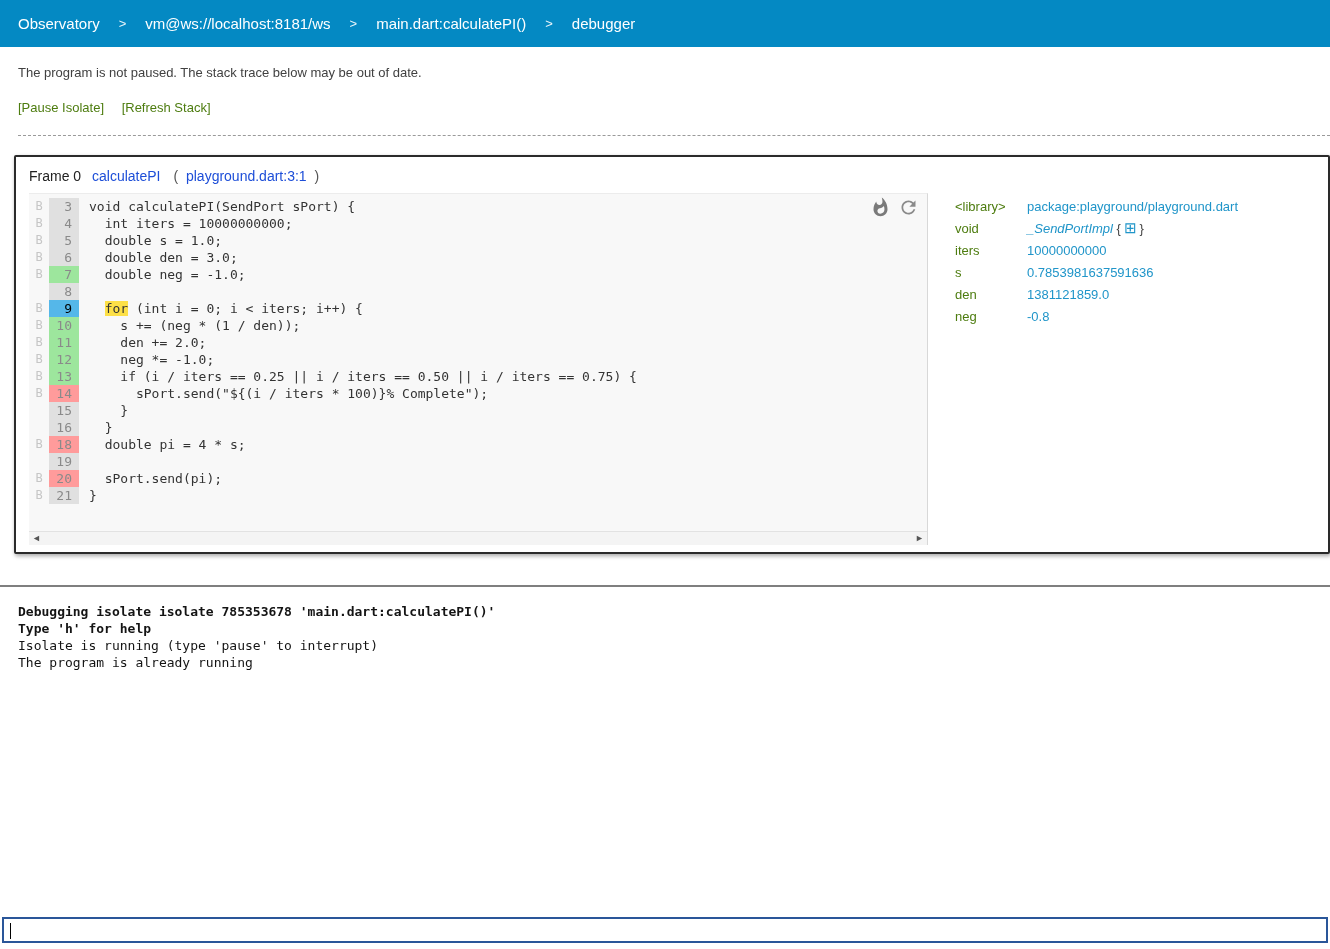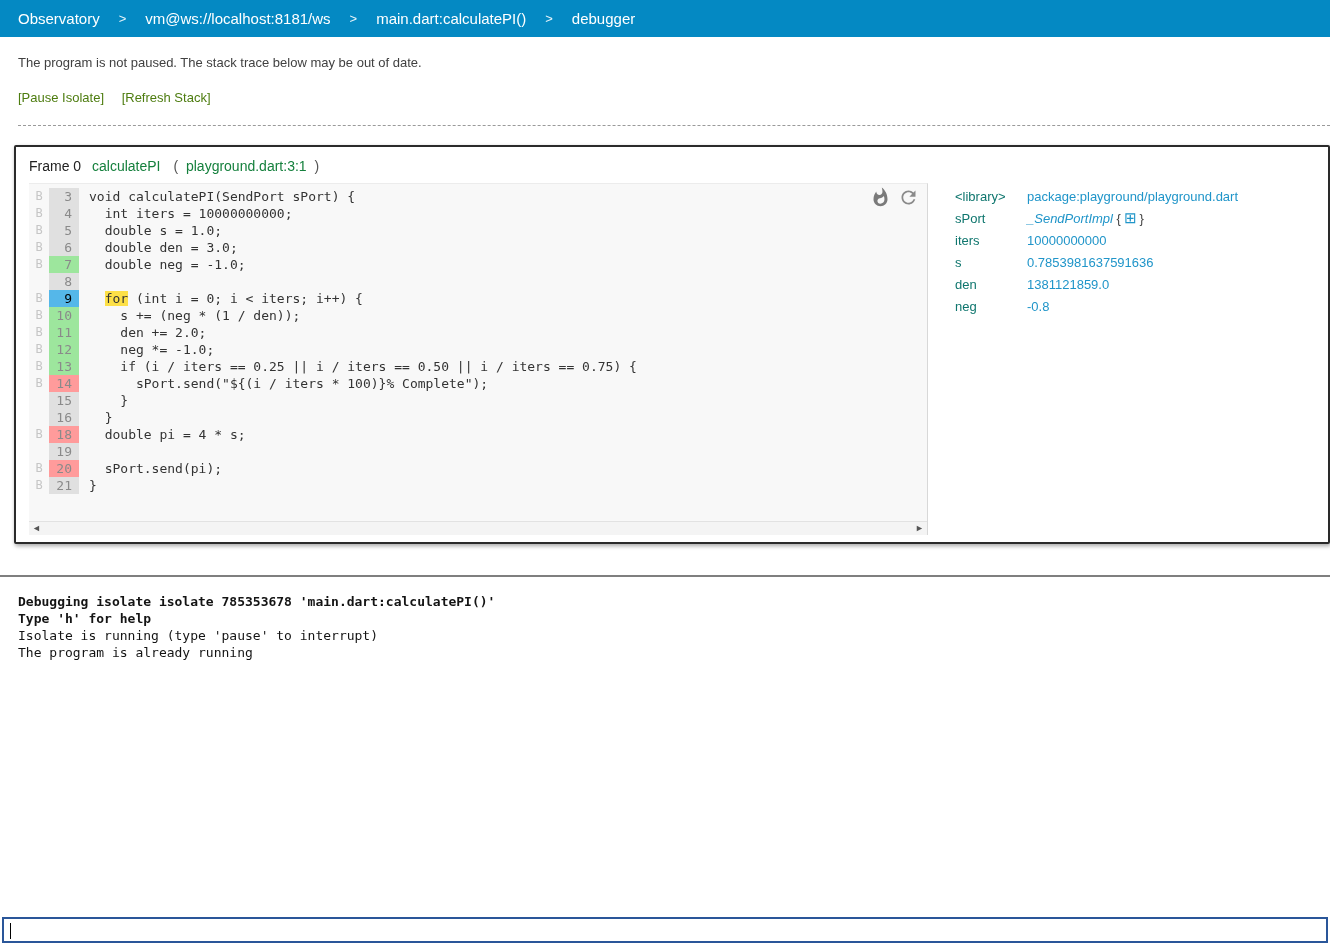--- a/index.html
+++ b/index.html
@@ -1,36 +1,36 @@
 <!DOCTYPE html>
 <html><head>
 <meta charset="utf-8">
 <style>
   * { margin:0; padding:0; box-sizing:border-box; }
   html,body { width:1330px; height:949px; overflow:hidden; background:#fff;
               font-family:"Liberation Sans", sans-serif; position:relative; }
 
   
-  .navbar { height:37px; background:#0489c3; display:flex; align-items:center;
+  .navbar { height:47px; background:#0489c3; display:flex; align-items:center;
             padding-left:8px; }
   .navbar .crumb { color:#fff; font-size:15px; margin:0 10px; cursor:default; }
   .navbar .sep   { color:#eaf6fb; font-size:13px; margin:0 9px; }
 
   
   .status-msg { padding:18px 0 0 18px; font-size:13px; color:#414141; }
   .action-links { padding:20px 0 0 18px; font-size:13px; }
   .action-links a { color:#4d7c0f; text-decoration:none; margin-right:14px; cursor:pointer; }
   .dashed-divider { margin:20px 0 0 18px; border-top:1px dashed #9a9a9a; height:0; }
 
   
   .frame-panel { margin:19px 0 0 14px; width:calc(100% - 14px); height:399px;
                  border:2px solid #2a2a2a; border-radius:2px; background:#fff;
                  box-shadow:1px 2px 4px rgba(0,0,0,.35); }
   .frame-header { padding:11px 0 9px 13px; font-size:14px; color:#222; }
-  .frame-header a { color:#15803d; text-decoration:none; cursor:pointer; }
+  .frame-header a { color:#1d4ed8; text-decoration:none; cursor:pointer; }
   .frame-header .fn-link { margin:0 5px 0 7px; }
   .frame-header .paren { color:#555; margin:0 4px; }
   .frame-body { display:flex; padding-left:13px; }
 
   
   .code-box { width:899px; height:352px; background:#f8f8f8; position:relative;
               border-right:1px solid #d8d8d8; border-top:1px solid #ececec; }
   .code-lines { padding-top:4px; }
   .code-row { display:flex; height:17px; font-family:"DejaVu Sans Mono", monospace;
               font-size:13px; line-height:17px; }
@@ -45,21 +45,21 @@
   .code-icons { position:absolute; top:3px; right:8px; display:flex; gap:7px; }
   .code-icons svg { cursor:pointer; }
   .code-scrollbar { position:absolute; left:0; right:0; bottom:0; height:14px;
                     background:#f4f4f4; border-top:1px solid #e2e2e2;
                     display:flex; justify-content:space-between; align-items:center; }
   .sb-arrow { color:#555; font-size:9px; padding:0 3px; cursor:pointer; line-height:13px; }
 
   
   .vars { margin-left:27px; padding-top:2px; font-size:13px; }
   .var-row { height:22px; display:flex; align-items:center; }
-  .var-name { width:72px; color:#0f766e; }
+  .var-name { width:72px; color:#4d7c0f; }
   .var-value { color:#2095c9; cursor:pointer; }
   .var-value.il { font-style:italic; }
   .brace { color:#444; font-style:normal; cursor:default; }
   .grid-icon { color:#2095c9; font-size:15px; margin:0 3px; cursor:pointer; }
 
   
   .divider2 { margin-top:31px; border-top:2px solid #7f7f7f; height:0; }
   .console { margin:16px 12px 0 18px; font-family:"DejaVu Sans Mono", monospace;
              font-size:13px; line-height:17px; color:#141414; }
   .console-line.bold { font-weight:bold; }
@@ -207,21 +207,21 @@
         <span class="sb-arrow">◄</span>
         <span class="sb-arrow">►</span>
       </div>
     </div>
     <div class="vars" id="variables">
         <div class="var-row">
           <span class="var-name">&lt;library&gt;</span>
           <span class="var-value">package:playground/playground.dart</span>
         </div>
         <div class="var-row">
-          <span class="var-name">sPort</span>
+          <span class="var-name">void</span>
           <span class="var-value il">_SendPortImpl</span>
           <span class="brace">&nbsp;{ </span>
           <span class="grid-icon">⊞</span>
           <span class="brace"> }</span>
         </div>
         <div class="var-row">
           <span class="var-name">iters</span>
           <span class="var-value">10000000000</span>
         </div>
         <div class="var-row">

